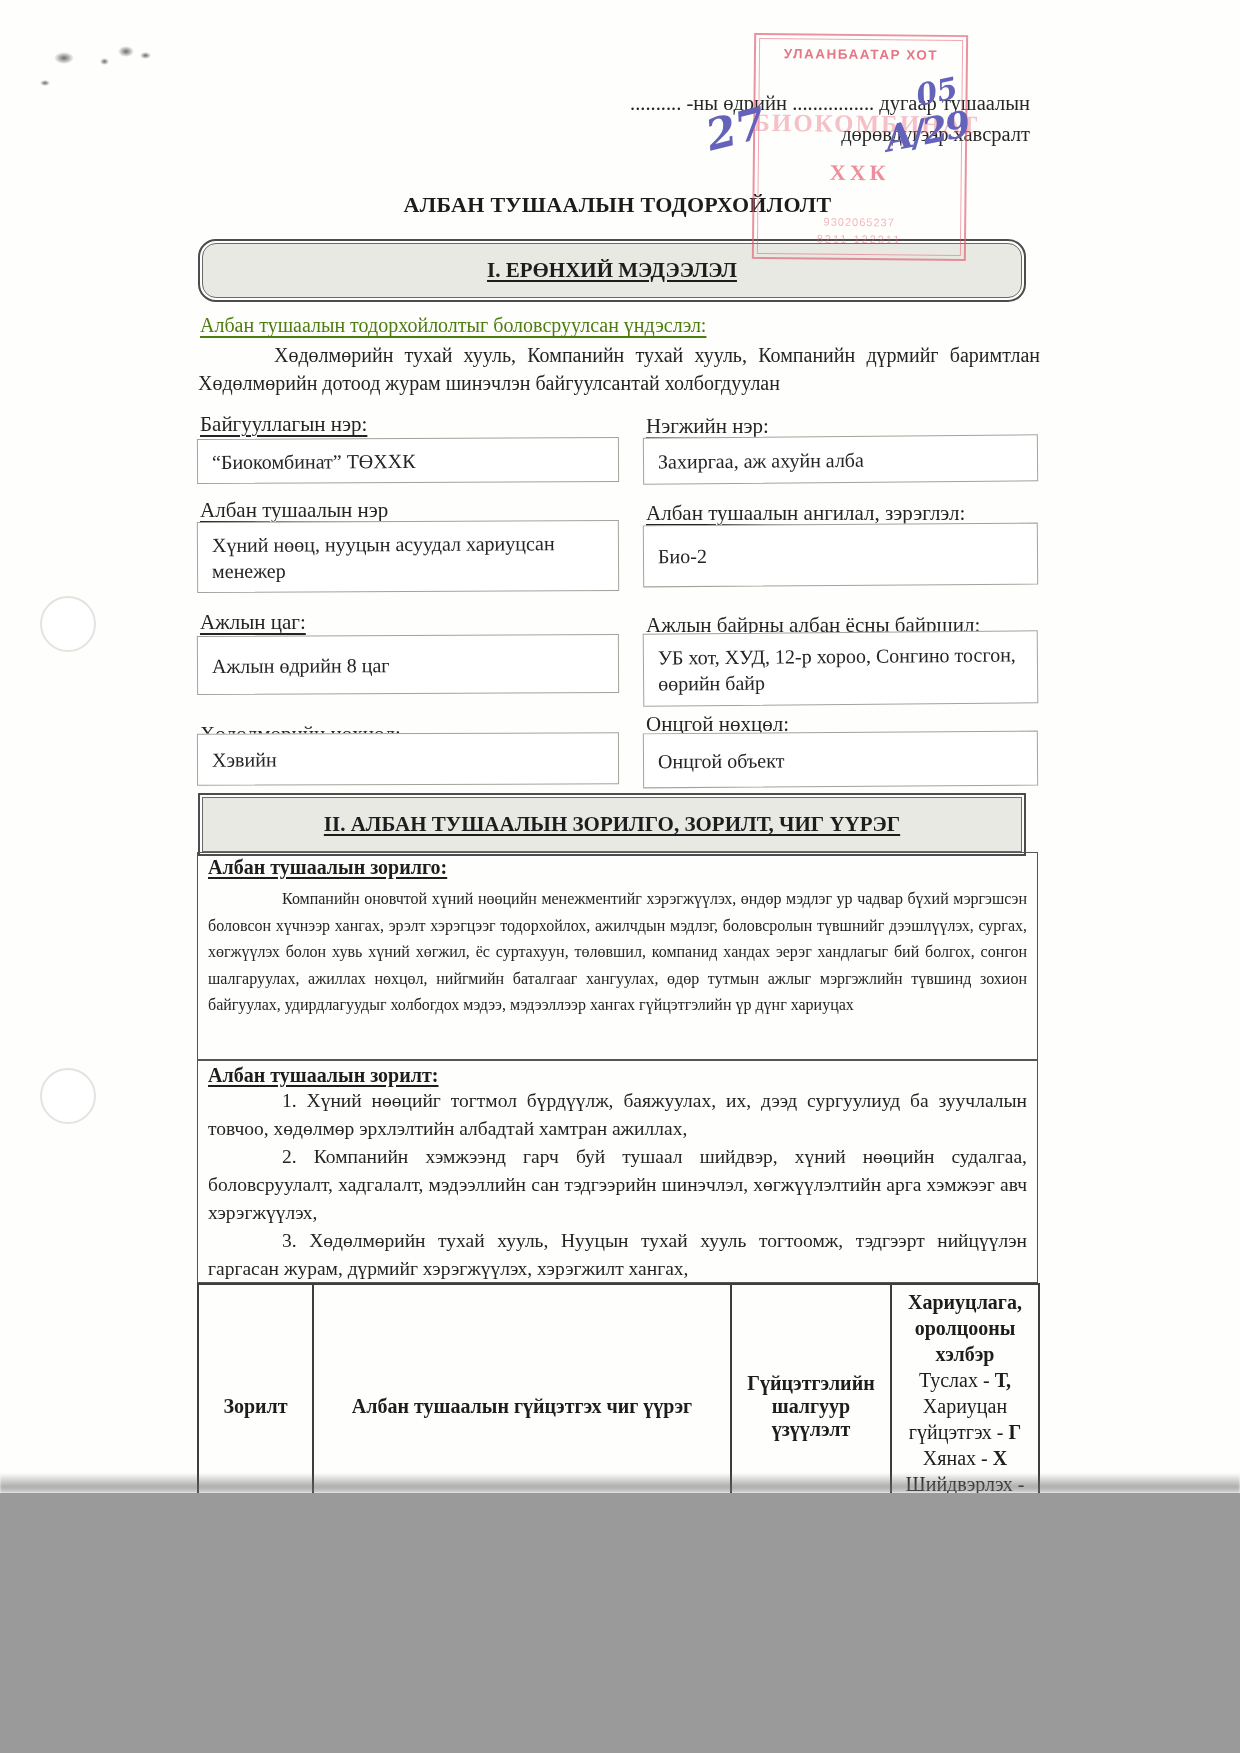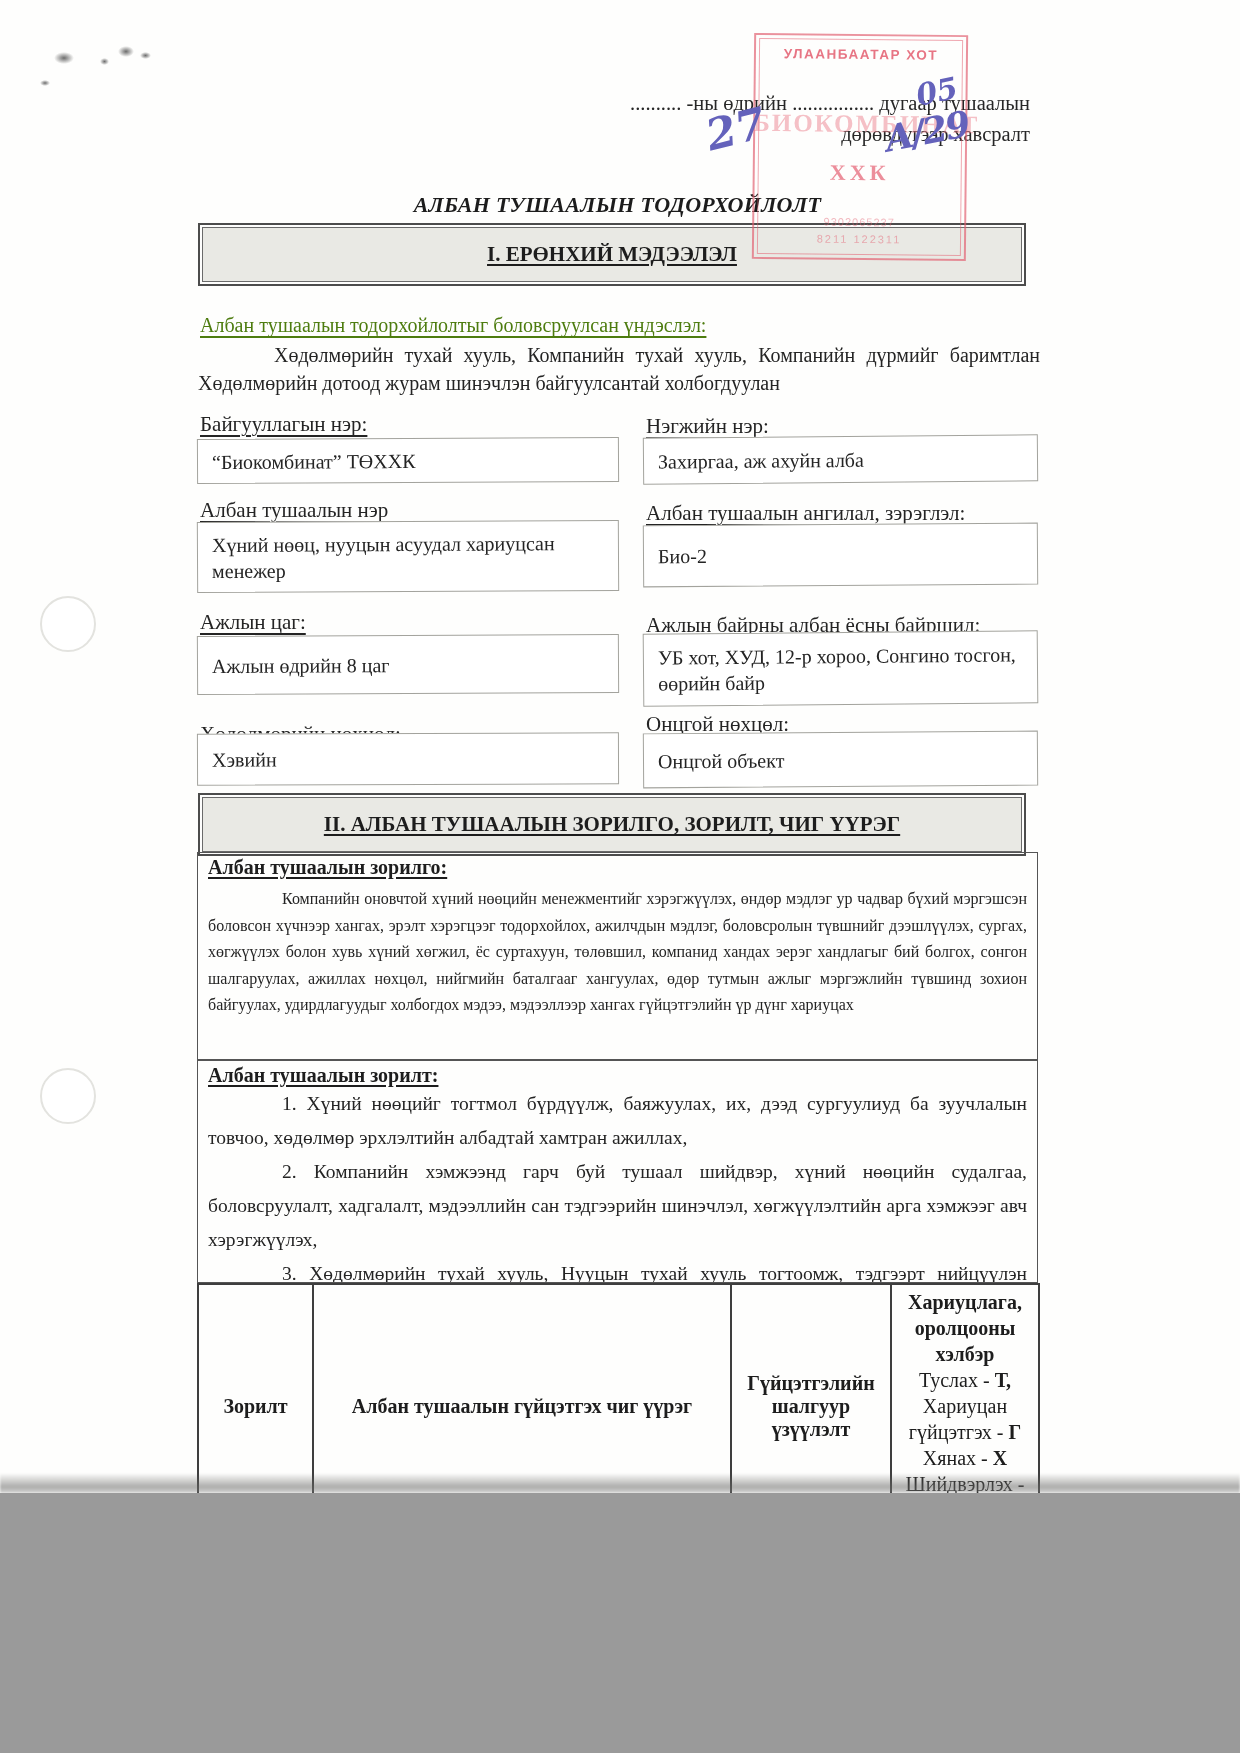--- a/index.html
+++ b/index.html
@@ -37,21 +37,21 @@
   
   .hdr { position:absolute; top:88px; left:430px; width:600px; text-align:right;
     font-size:20.5px; line-height:31px; color:#272727; z-index:3; }
   .hw { position:absolute; font-family:"DejaVu Serif", serif; font-style:italic; font-weight:bold;
     color:#6462bb; z-index:7; }
   .hw-month { left:916px; top:74px;  font-size:30px; transform:rotate(-12deg); }
   .hw-day   { left:706px; top:104px; font-size:43px; transform:rotate(-14deg); }
   .hw-order { left:884px; top:110px; font-size:36px; transform:rotate(-11deg); letter-spacing:-2px; }
 
   .title { position:absolute; top:192px; left:197px; width:841px; text-align:center;
-    font-weight:bold; font-size:22px; letter-spacing:.3px; color:#1c1c1c; z-index:2;font-style:italic; }
+    font-weight:bold; font-size:22px; letter-spacing:.3px; color:#1c1c1c; z-index:2; }
 
   .sechdr { position:absolute; left:202px; width:818px; height:53px;
     background:#e9e9e4; border:1px solid #6a6a6a; outline:2.5px solid #4c4c4c; outline-offset:2px;
     display:flex; align-items:center; justify-content:center; }
   .sechdr span { font-weight:bold; font-size:21px; text-decoration:underline; text-underline-offset:3px; color:#1d1d1d; }
 
   .flabel { position:absolute; font-size:21px; text-decoration:underline; text-underline-offset:3.5px; color:#242424; white-space:nowrap; }
   .fbox { position:absolute; background:#fff; border:1.5px solid #a3a39d; box-sizing:border-box;
     display:flex; align-items:center; padding:4px 14px; font-size:20px; color:#242424; line-height:26px; }
 
@@ -59,21 +59,21 @@
     text-decoration:underline; text-underline-offset:3.5px; color:#4d7c0f; }
   .basis-text { position:absolute; left:198px; top:341px; width:842px;
     font-size:20px; line-height:28px; text-align:justify; text-indent:76px; color:#242424; }
 
   .goalbox { position:absolute; left:197px; top:852px; width:841px; height:208px;
     border:1.5px solid #555; box-sizing:border-box; padding:3px 10px 0 10px; overflow:hidden; }
   .objbox  { position:absolute; left:197px; top:1060px; width:841px; height:223px;
     border:1.5px solid #555; border-top:1px solid #555; box-sizing:border-box; padding:3px 10px 0 10px; overflow:hidden; }
   .blk-label { font-weight:bold; font-size:20px; text-decoration:underline; text-underline-offset:3px; color:#1d1d1d; }
   .blk-text { font-size:16px; line-height:26.5px; text-align:justify; text-indent:74px; color:#242424; margin-top:7px; }
-  .objbox p { margin:0; font-size:19.5px; line-height:34px; text-align:justify; text-indent:74px; color:#242424; }
+  .objbox p { margin:0; font-size:19.5px; line-height:28px; text-align:justify; text-indent:74px; color:#242424; }
 
   table.duties { position:absolute; left:197px; top:1283px; width:841px; border-collapse:collapse; table-layout:fixed; }
   table.duties td { border:2px solid #3e3e3e; vertical-align:middle; text-align:center;
     font-size:20px; color:#1d1d1d; padding:4px 6px; box-sizing:border-box; }
   table.duties td.hd { font-weight:bold; }
   table.duties tr.hrow { height:235px; }
   table.duties tr.brow { height:218px; }
   table.duties tr.brow td { border-bottom:none; }
   td.resp { vertical-align:top; padding-top:8px; font-size:19px; line-height:26px; }
   td.resp .rtitle { font-weight:bold; }
@@ -106,21 +106,21 @@
   <div class="hdr">
     <div>.......... -ны өдрийн ................ дугаар тушаалын</div>
     <div>дөрөвдүгээр хавсралт</div>
   </div>
   <div class="hw hw-month">05</div>
   <div class="hw hw-day">27</div>
   <div class="hw hw-order">А/29</div>
 
   <div class="title">АЛБАН ТУШААЛЫН ТОДОРХОЙЛОЛТ</div>
 
-  <div class="sechdr" style="top:227px;">
+  <div class="sechdr" style="top:243px;border-radius:14px;">
     <span>I. ЕРӨНХИЙ МЭДЭЭЛЭЛ</span>
   </div>
 
   <div class="basis-label">Албан тушаалын тодорхойлолтыг боловсруулсан үндэслэл:</div>
   <div class="basis-text">Хөдөлмөрийн тухай хууль, Компанийн тухай хууль, Компанийн дүрмийг баримтлан Хөдөлмөрийн дотоод журам шинэчлэн байгуулсантай холбогдуулан</div>
 
   <div class="flabel" style="left:200px; top:412px;">Байгууллагын нэр:</div>
   <div class="fbox" style="left:197px; top:438px; width:422px; height:45px; transform:rotate(-0.3deg);">
     <span>“Биокомбинат” ТӨХХК</span>
   </div>

